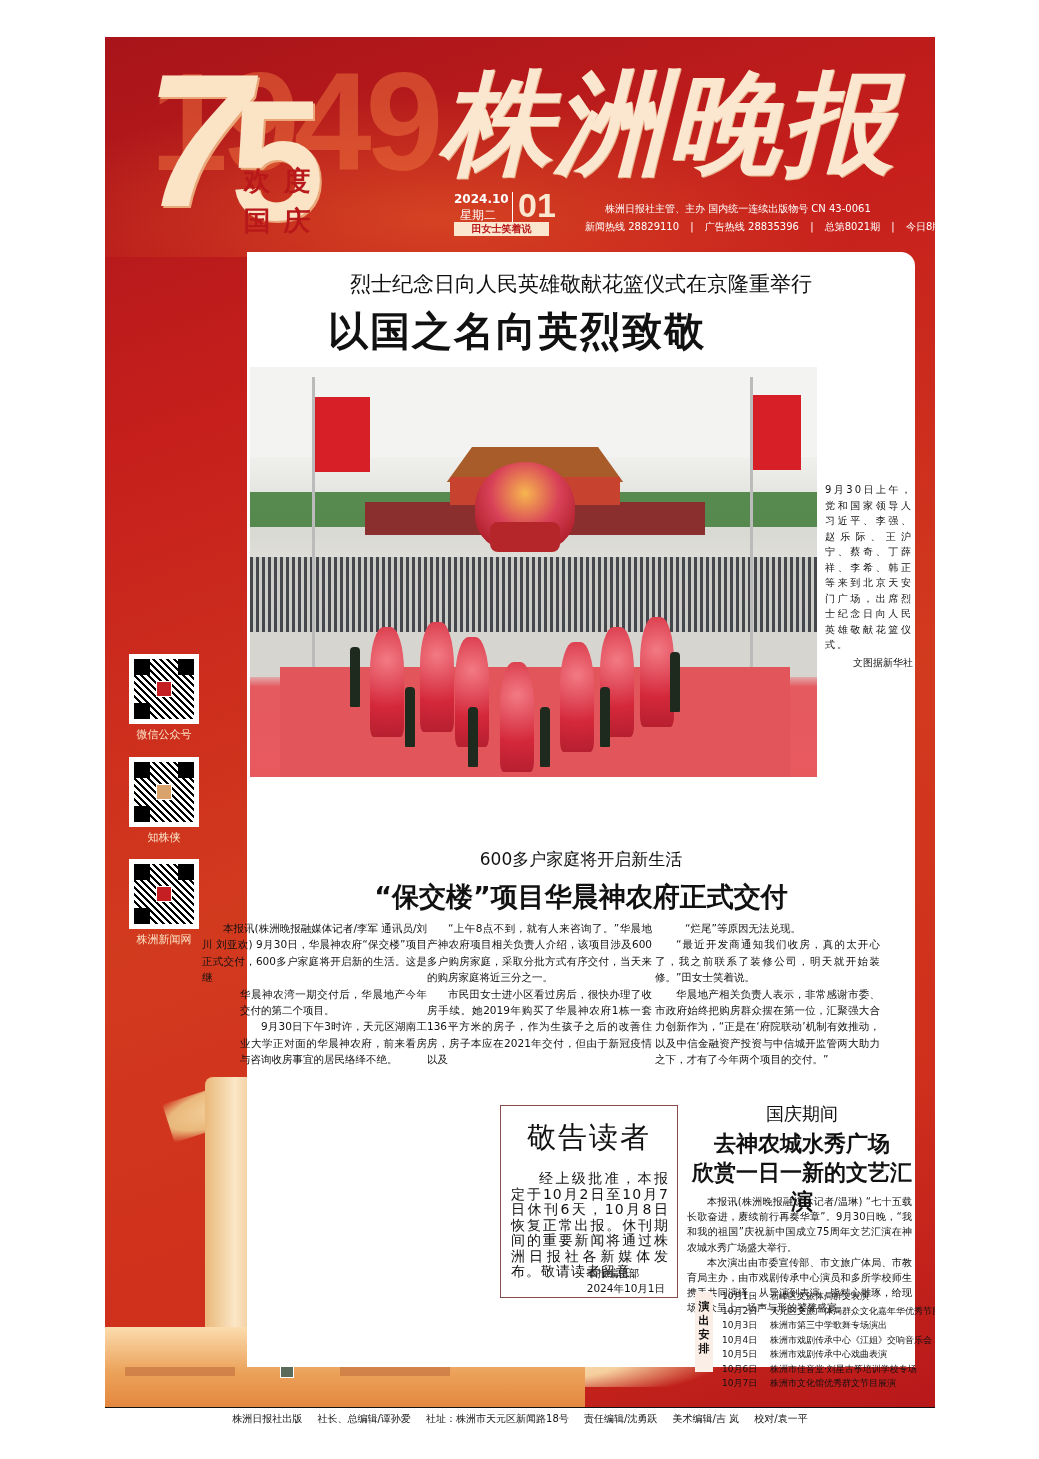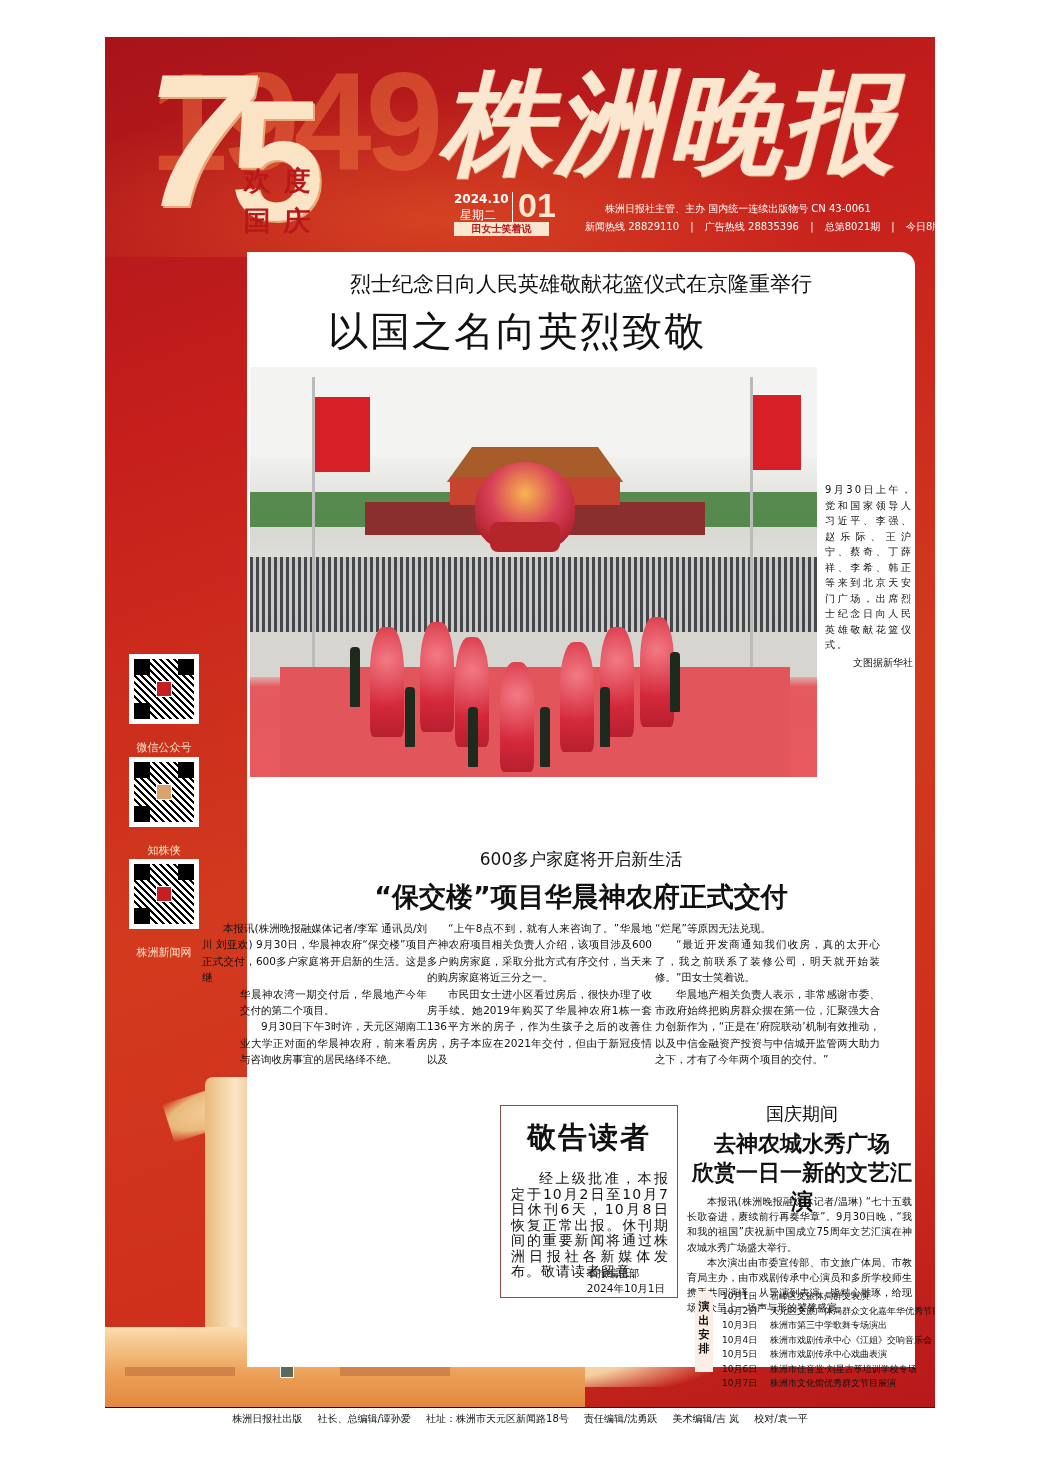--- a/index.html
+++ b/index.html
@@ -52,21 +52,21 @@
   .pubinfo .row1 { position: absolute; left: 20px; top: 0; white-space: nowrap; }
   .pubinfo .row2 { position: absolute; left: 0; top: 18px; white-space: nowrap; }
   .pubinfo .bar { margin: 0 8px; }
 
   .content {
     position: absolute; left: 142px; top: 215px; width: 668px; height: 1115px;
     background: #fff; border-top-right-radius: 14px;
   }
 
   .kicker1 { position: absolute; left: 0; width: 668px; top: 18px; text-align: center; font-size: 21px; color: #111; }
-  .headline1 { position: absolute; left: 0; width: 540px; top: 52px; text-align: center; font-size: 40px; font-weight: normal; letter-spacing: 2px; }
+  .headline1 { position: absolute; left: 0; width: 540px; top: 52px; text-align: center; font-size: 40px; font-weight: bold; letter-spacing: 2px; }
 
   .photo {
     position: absolute; left: 3px; top: 115px; width: 567px; height: 410px; overflow: hidden;
     background: linear-gradient(to bottom, #eef0ee 0%, #f2f2f0 20%, #d9d9d4 40%, #e6e4de 55%, #cfd1cf 70%, #e2e0dc 74%, #e45a5f 78%, #e8595e 100%);
   }
   .photo .sky { position: absolute; left: 0; top: 0; width: 100%; height: 90px; background: #f3f4f2; }
   .photo .trees { position: absolute; left: 0; top: 125px; width: 100%; height: 35px; background: #3e7a35; opacity: 0.85; }
   .photo .gate-wall { position: absolute; left: 115px; top: 135px; width: 340px; height: 33px; background: #8b2e2e; }
   .photo .gate-roof1 { position: absolute; left: 180px; top: 80px; width: 210px; height: 35px; background: #a85c2a; clip-path: polygon(8% 100%, 92% 100%, 80% 0, 20% 0); }
   .photo .gate-body { position: absolute; left: 200px; top: 110px; width: 170px; height: 28px; background: #c7422f; }
@@ -89,27 +89,27 @@
 
   .kicker2 { position: absolute; left: 0; width: 668px; top: 596px; text-align: center; font-size: 17px; }
   .headline2 { position: absolute; left: 0; width: 668px; top: 627px; text-align: center; font-size: 27px; font-weight: bold; }
 
   .col { position: absolute; font-size: 10.5px; line-height: 16.4px; text-align: justify; color: #111; }
   .col p { text-indent: 2em; }
   .col1 { left: -45px; top: 668px; width: 225px; }
   .col1 p.narrow { margin-left: 38px; }
   .col2 { left: 180px; top: 668px; width: 225px; }
   .col3 { left: 408px; top: 668px; width: 225px; }
-  .col3 p.noindent { text-indent: 0; }
+  .col3 p.noindent { text-indent: 0; margin-left: 30px; }
 
   .notice {
     position: absolute; left: 253px; top: 853px; width: 178px; height: 193px; border: 1px solid #8a4b4b;
     background: #fff;
   }
-  .notice .title { position: absolute; left: 0; width: 100%; top: 12px; text-align: center; font-family: "DejaVu Serif", serif; font-weight: bold; font-size: 29px; letter-spacing: 2px; }
+  .notice .title { position: absolute; left: 0; width: 100%; top: 12px; text-align: center; font-family: "DejaVu Serif", serif; font-weight: normal; font-size: 29px; letter-spacing: 2px; }
   .notice .body { position: absolute; left: 10px; top: 65px; width: 158px; font-size: 14px; line-height: 15.5px; letter-spacing: 1px; text-indent: 2em; text-align: justify; }
   .notice .sign { position: absolute; right: 12px; top: 160px; font-size: 10.5px; text-align: left; line-height: 15px; }
 
   .kicker3 { position: absolute; left: 445px; width: 220px; top: 850px; text-align: center; font-size: 18px; }
   .headline3 { position: absolute; left: 445px; width: 220px; top: 877px; text-align: center; font-family: "DejaVu Serif", serif; font-weight: bold; font-size: 22px; line-height: 29px; }
   .col4 { position: absolute; left: 440px; top: 942px; width: 225px; font-size: 10px; line-height: 15.2px; text-align: justify; }
   .col4 p { text-indent: 2em; }
 
   .schedule-label {
     position: absolute; left: 448px; top: 1040px; width: 18px; height: 80px; background: #fbeee6;
@@ -126,21 +126,21 @@
   .qr-inner {
     width: 60px; height: 60px;
     background:
       linear-gradient(#000,#000) 0 0/16px 16px no-repeat,
       linear-gradient(#000,#000) 44px 0/16px 16px no-repeat,
       linear-gradient(#000,#000) 0 44px/16px 16px no-repeat,
       repeating-linear-gradient(45deg, #000 0 2px, #fff 2px 5px),
       #fff;
   }
   .qr-logo { position: absolute; left: 27px; top: 27px; width: 16px; height: 16px; background: #c51f24; border: 1px solid #fff; }
-  .qr-label { color: #fbe3c6; font-size: 11px; margin-top: 16px; }
+  .qr-label { color: #fbe3c6; font-size: 11px; margin-top: 3px; }
 
   .huabiao-area {
     position: absolute; left: 0; top: 1020px; width: 470px; height: 350px;
   }
   .huabiao {
     position: absolute; left: 100px; top: 20px; width: 60px; height: 260px;
     background: linear-gradient(90deg, #e9b87a, #fbe6c6, #e8b37a);
     border-radius: 8px 8px 0 0;
   }
   .huabiao-wing { position: absolute; left: 60px; top: 25px; width: 140px; height: 40px; background: radial-gradient(ellipse, #f9d9ab 0%, #e9b87a 70%, rgba(233,184,122,0) 100%); transform: rotate(-18deg); }

